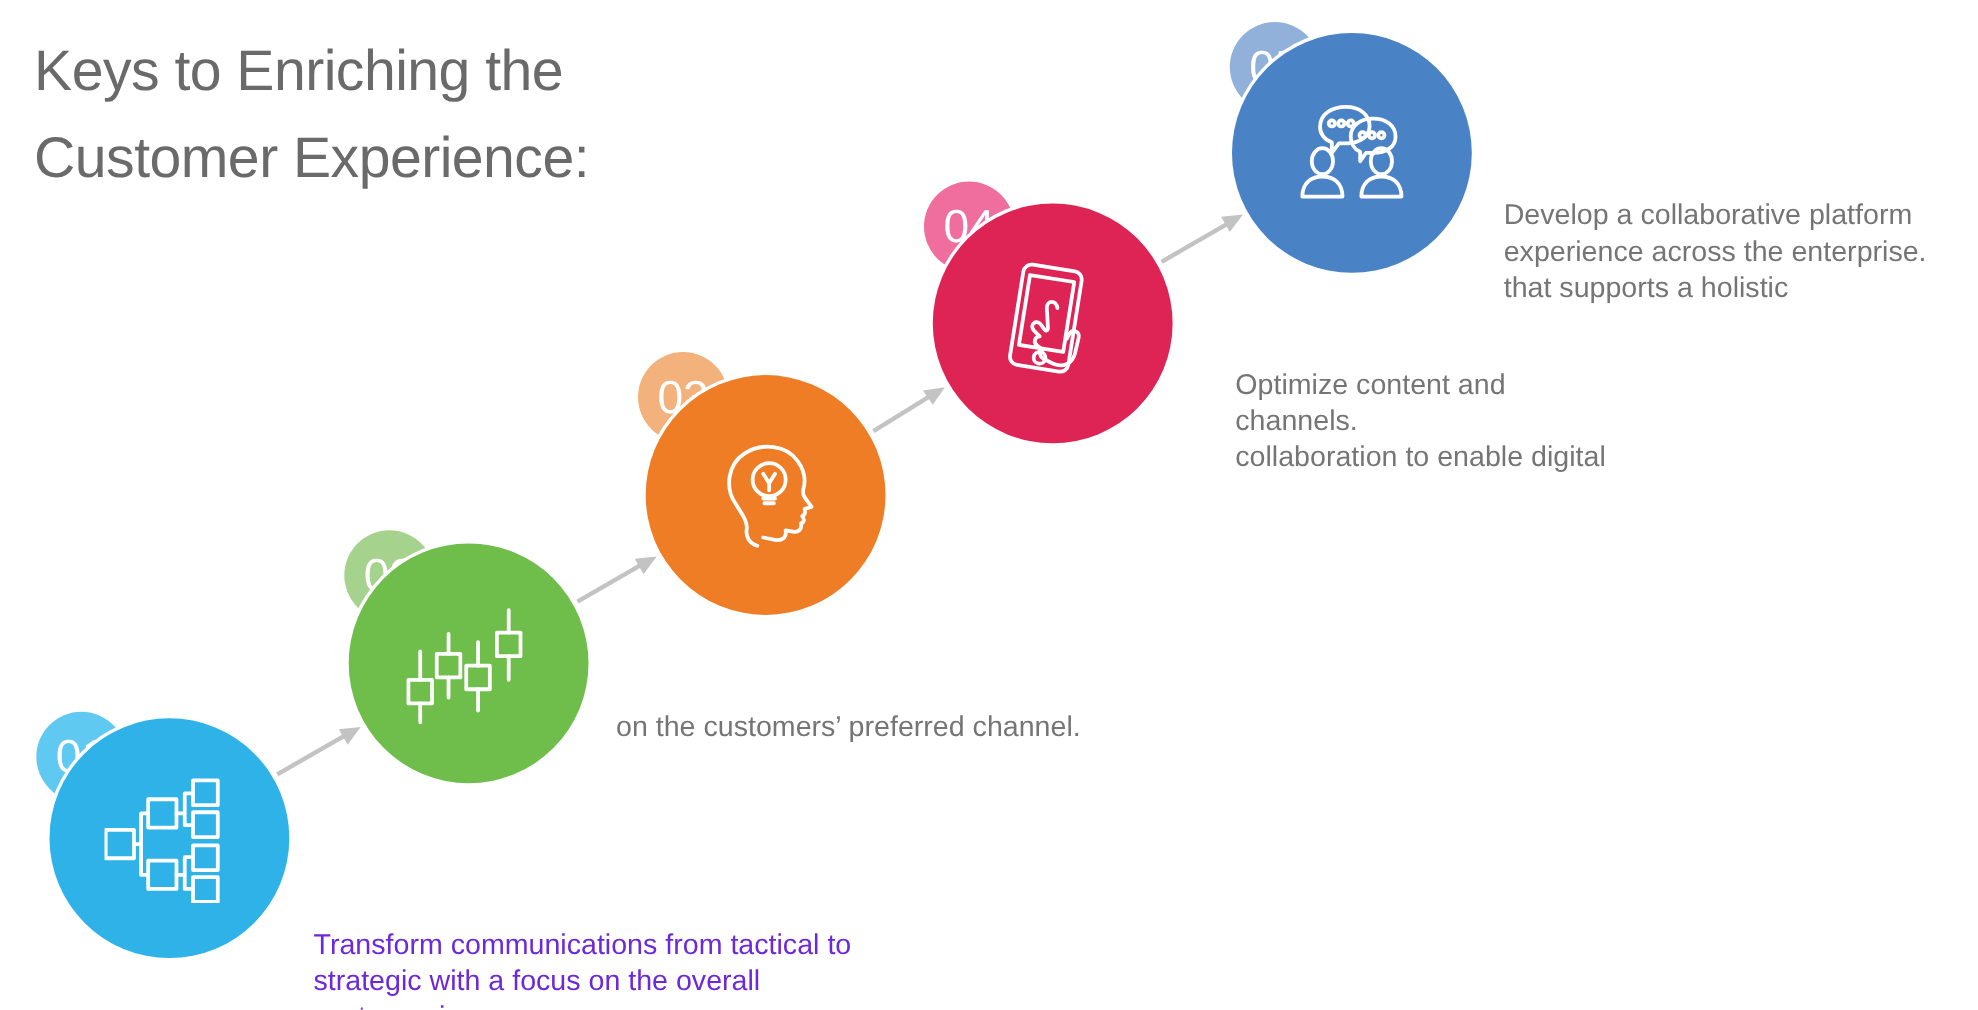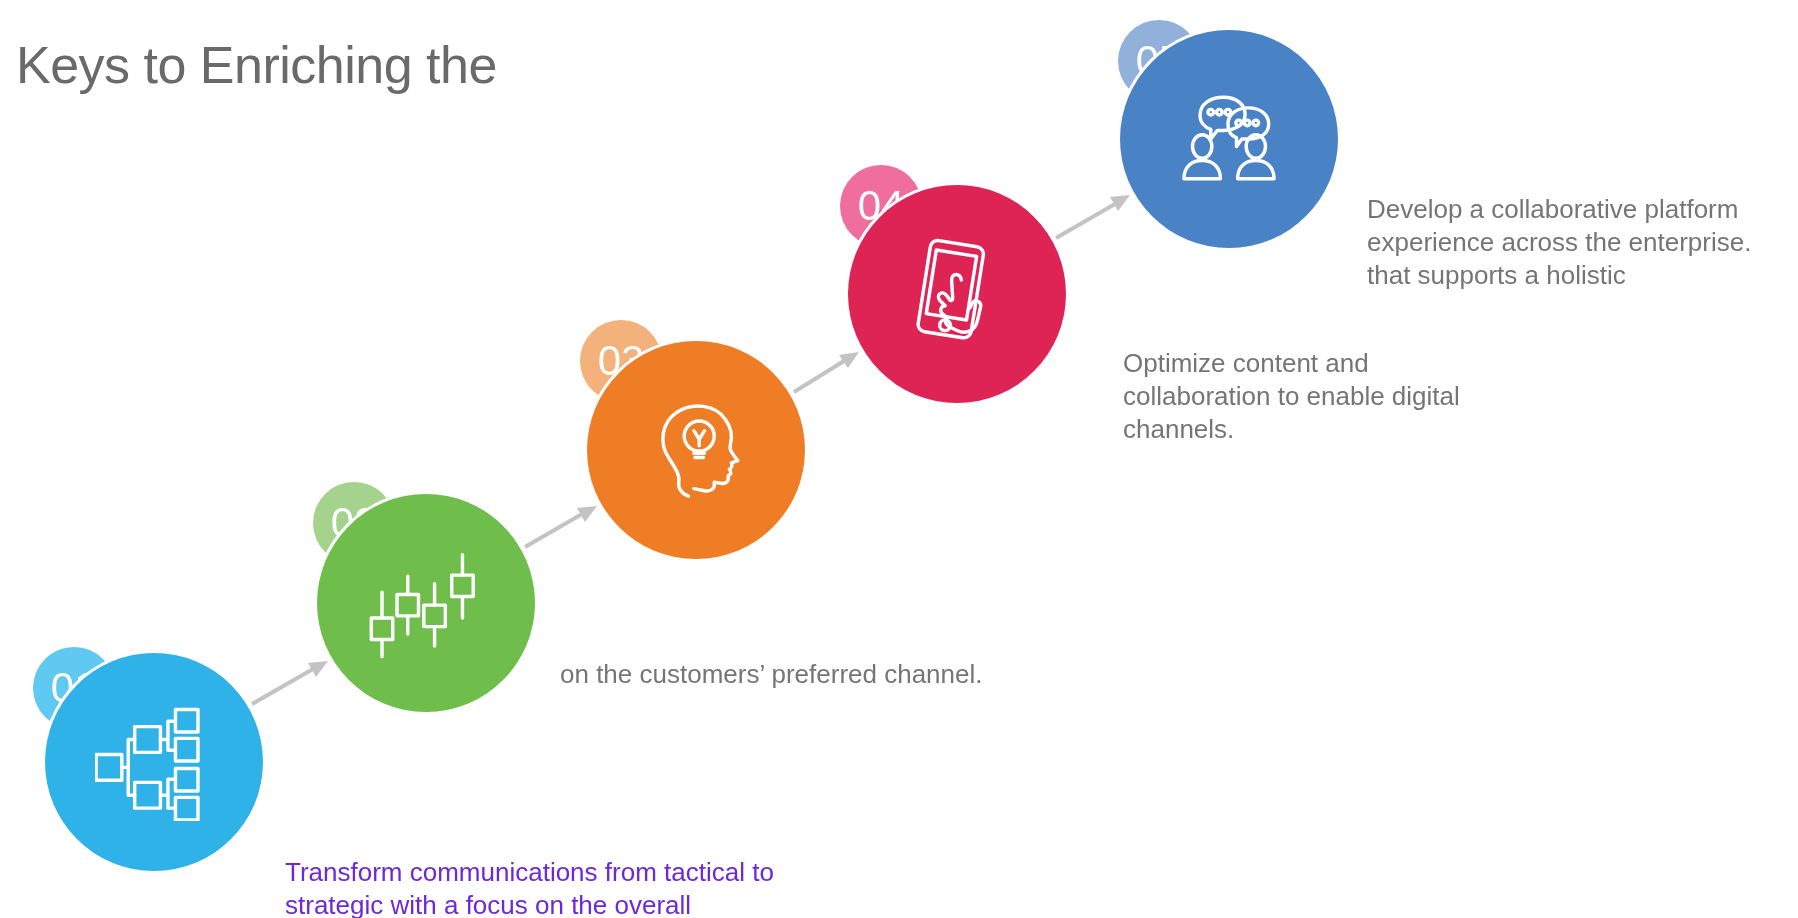--- a/index.html
+++ b/index.html
@@ -4,58 +4,58 @@
 <style>
   html,body{margin:0;padding:0;background:#ffffff;}
   #canvas{
     position:relative;
     width:1798px;height:918px;
     background:#ffffff;
     overflow:hidden;
     font-family:"Liberation Sans","DejaVu Sans",sans-serif;
   }
   .title{
-    position:absolute;left:16px;top:26px;
+    position:absolute;left:31px;top:26px;
     font-size:52px;line-height:79px;letter-spacing:-0.5px;
     color:#6a6a6a;font-weight:400;
   }
   .step-circle{
     position:absolute;width:218px;height:218px;border-radius:50%;
     display:flex;align-items:center;justify-content:center;
     z-index:2;box-shadow:0 0 0 3px #ffffff;
   }
   .step-badge{
     position:absolute;width:82px;height:82px;border-radius:50%;
     display:flex;align-items:center;justify-content:center;
     z-index:1;
     color:#ffffff;font-size:42px;font-weight:400;
   }
   .step-text{
     position:absolute;
     font-size:26px;line-height:33px;color:#757575;
     white-space:nowrap;
-    margin-top:14px;
   }
   .icon{color:#ffffff;}
   .icon svg{display:block;}
   .icon path,.icon rect,.icon circle,.icon ellipse,.icon line{
     fill:none;stroke:currentColor;stroke-width:3.2;
     stroke-linecap:round;stroke-linejoin:round;
   }
   #arrow-layer{position:absolute;left:0;top:0;z-index:1;pointer-events:none;}
   #arrow-layer line{stroke:currentColor;stroke-width:4;}
   #arrow-layer polygon{fill:currentColor;stroke:none;}
 </style>
 </head>
 <body>
 
 <div id="canvas">
 
   <div class="title" style="color: rgb(106, 106, 106);">
     <div>Keys to Enriching the</div>
+    <div>Customer Experience:</div>
   </div>
 
   <svg id="arrow-layer" width="1798" height="918" viewBox="0 0 1798 918" style="color: rgb(195, 195, 195);">
     <g>
       <line x1="252" y1="704" x2="313" y2="669"></line>
       <polygon points="328,661 316,677 308,663"></polygon>
     </g>
     <g>
       <line x1="525" y1="547" x2="582" y2="514"></line>
       <polygon points="597,506 585,522 577,508"></polygon>
@@ -146,22 +146,22 @@
         </g>
         <path d="M59,42 c-1,-7 -9,-7 -9,0 l1,17 c0,2 -2,3 -3,1 l-3,-4
                  c-4,-5 -10,0 -6,5 l5,5 c-4,0 -6,5 -2,8 l4,3
                  c-3,2 -2,6 1,8 l8,4 c9,4 17,0 19,-9 l3,-13
                  c1,-5 -5,-8 -8,-3 l-2,4"></path>
       </svg>
     </span>
   </div>
   <div class="step-text" style="left: 1123px; top: 333px; color: rgb(117, 117, 117);">
     <div>Optimize content and</div>
+    <div>channels.</div>
     <div>collaboration to enable digital</div>
-    <div>channels.</div>
   </div>
 
   <div class="step-badge" style="left: 1118px; top: 20px; background-color: rgb(146, 177, 218);">
     <span>05</span>
   </div>
   <div class="step-circle" style="left: 1120px; top: 30px; background-color: rgb(74, 130, 198);">
     <span class="icon" style="color: rgb(255, 255, 255);">
       <svg width="118" height="118" viewBox="0 0 110 110">
         <ellipse cx="30" cy="62" rx="9" ry="11"></ellipse>
         <path d="M13,92 C13,81 20,75 30,75 C40,75 47,81 47,92 Z"></path>

